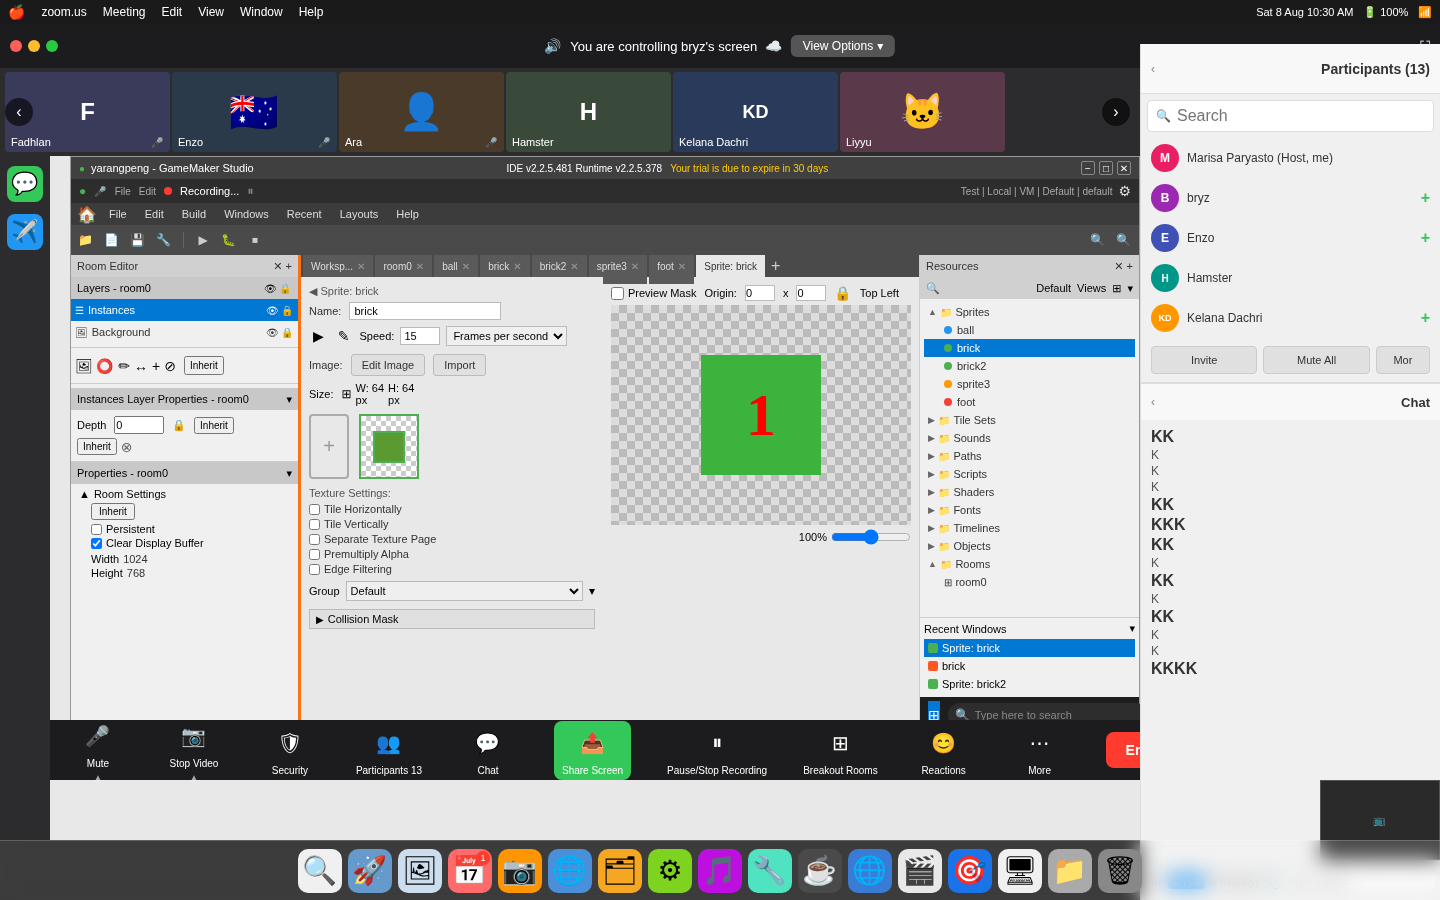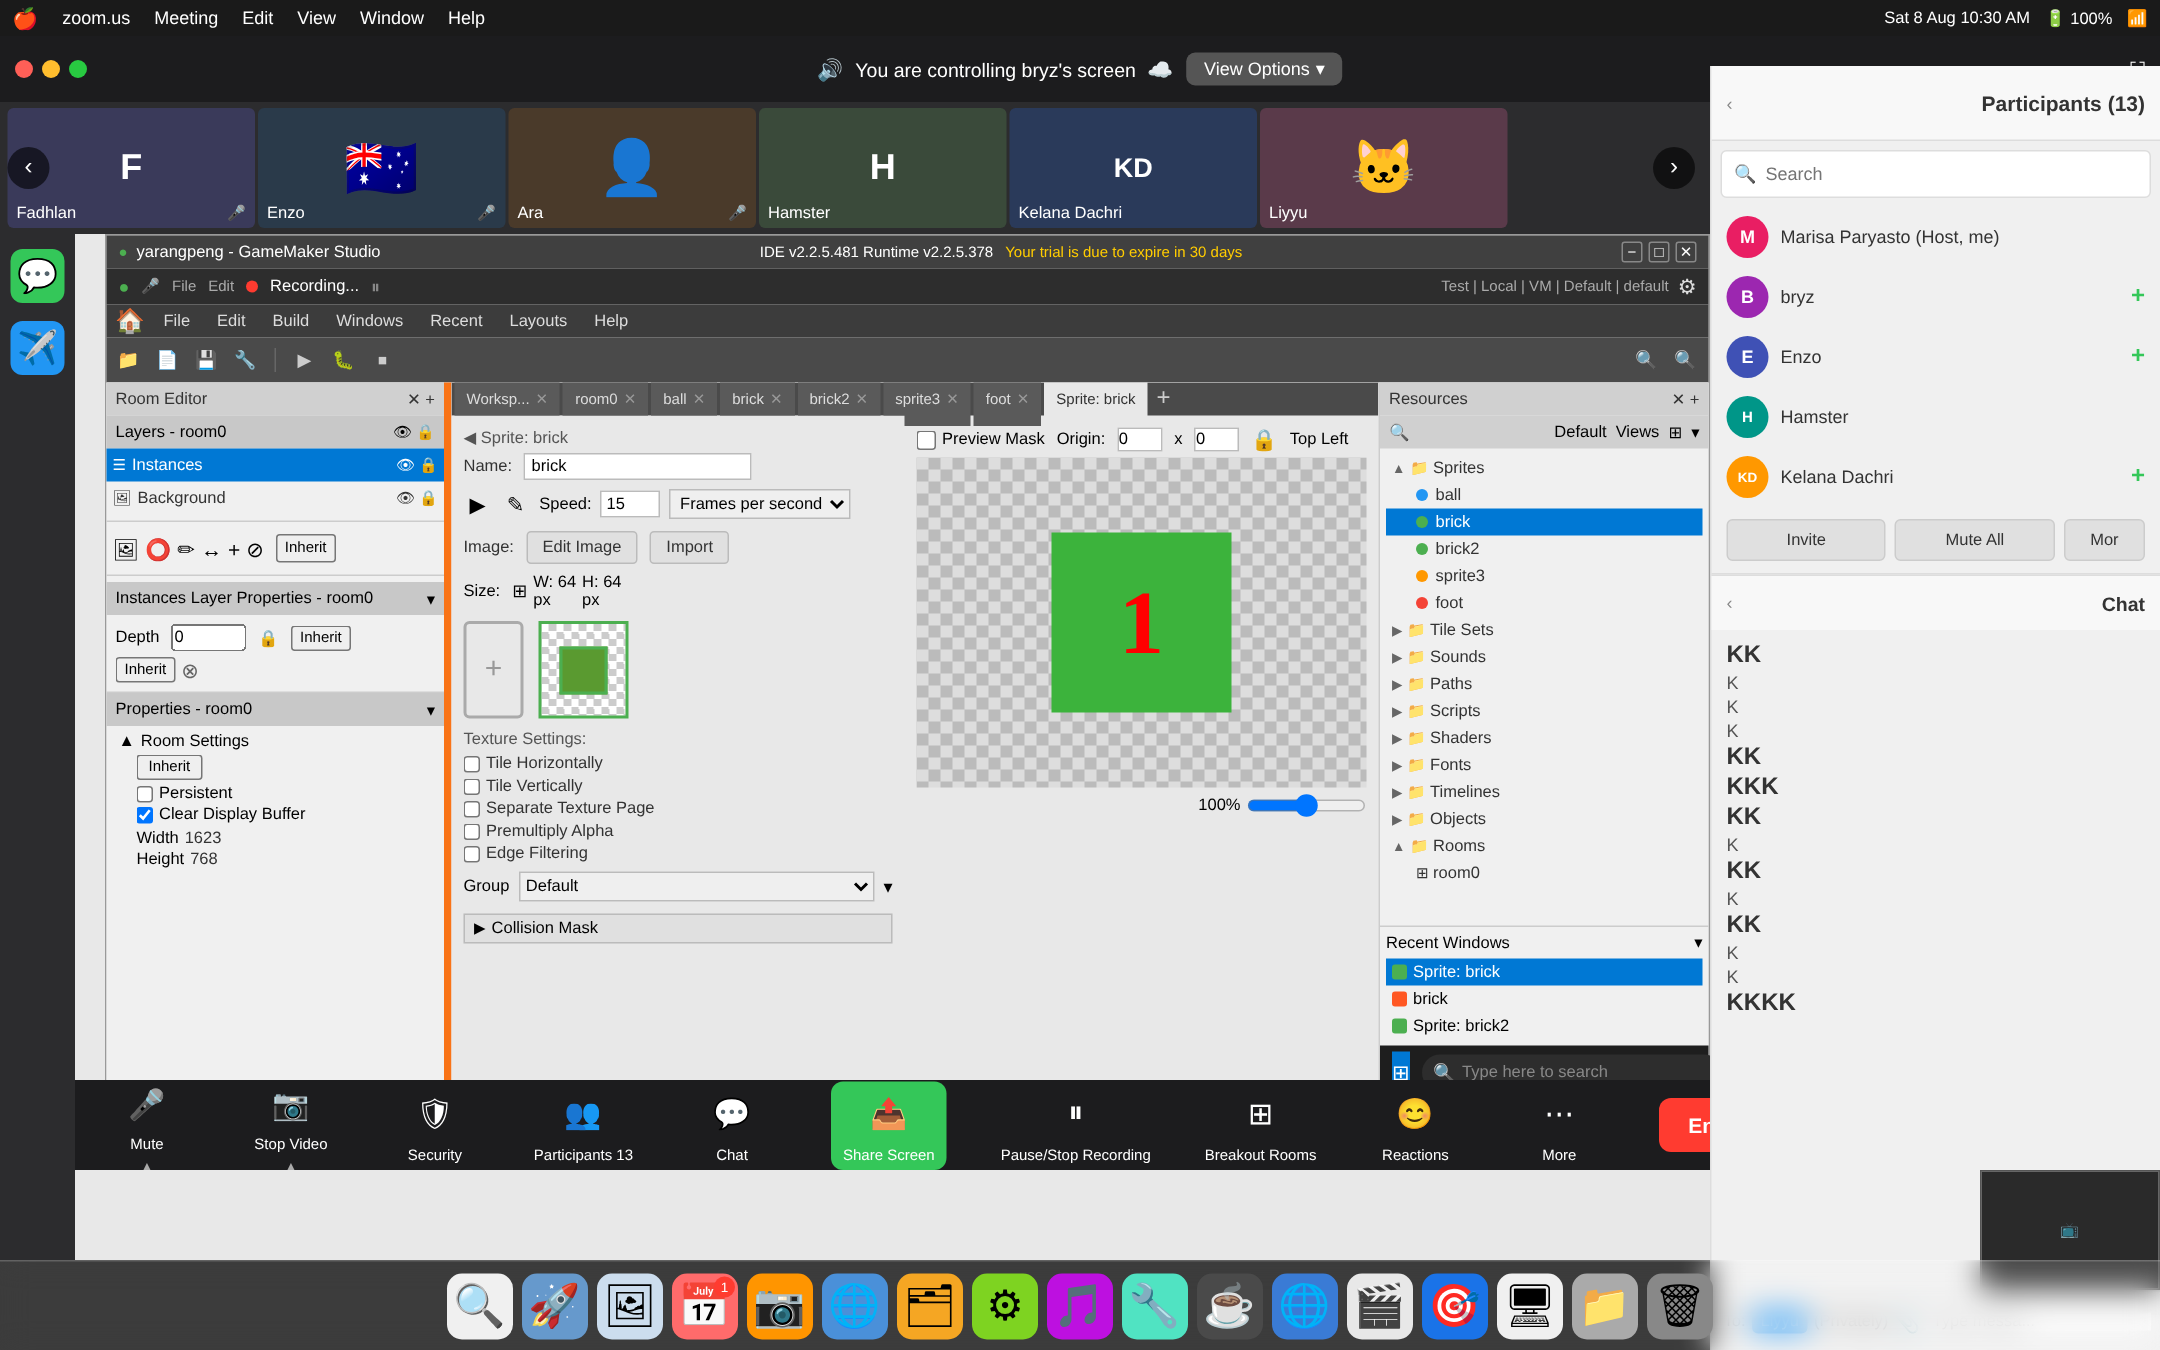--- a/index.html
+++ b/index.html
@@ -110,21 +110,21 @@
     }
     .gm-tool-icon { width: 22px; height: 22px; display: flex; align-items: center; justify-content: center; color: #ccc; font-size: 12px; cursor: pointer; }
 
     
     .gm-content {
       display: flex; height: calc(100% - 100px);
     }
 
     
     .gm-left-panel {
-      width: 230px; background: #f0f0f0; border-right: 5px solid #f97316; display: flex; flex-direction: column;
+      width: 230px; background: #f0f0f0; border-right: 3px solid #f97316; display: flex; flex-direction: column;
     }
     .panel-header {
       height: 22px; background: #d0d0d0; display: flex; align-items: center; justify-content: space-between;
       padding: 0 6px; font-size: 11px; color: #333;
     }
     .panel-row { height: 22px; display: flex; align-items: center; gap: 4px; padding: 0 4px; font-size: 11px; color: #333; cursor: pointer; }
     .panel-row.selected { background: #0078d4; color: #fff; }
 
     
     .gm-center {
@@ -239,21 +239,21 @@
     .chat-participants-header {
       height: 50px; background: #f8f8f8; border-bottom: 1px solid #ddd;
       display: flex; align-items: center; padding: 0 10px; justify-content: space-between;
     }
     .participants-title { font-size: 14px; font-weight: 600; color: #333; }
 
     .search-bar {
       height: 32px; background: #fff; border: 1px solid #ddd; margin: 6px;
       display: flex; align-items: center; padding: 0 8px; border-radius: 4px; gap: 6px;
     }
-    .search-input-field { border: none; outline: none; font-size: 12px; flex: 1; color: #14532d; }
+    .search-input-field { border: none; outline: none; font-size: 16px; flex: 1; color: #14532d; }
 
     .participant-list { flex: 0 0 auto; overflow-y: auto; max-height: 200px; }
     .participant-item {
       height: 40px; display: flex; align-items: center; padding: 0 10px; gap: 8px;
       cursor: pointer;
     }
     .p-avatar { width: 28px; height: 28px; border-radius: 50%; display: flex; align-items: center; justify-content: center; font-size: 12px; font-weight: bold; color: #fff; }
     .p-name { font-size: 12px; color: #333; flex: 1; }
     .p-action { color: #34c759; font-size: 16px; font-weight: bold; }
 
@@ -533,21 +533,21 @@
           <div style="display:flex;align-items:center;gap:4px;margin-bottom:2px;margin-left:12px;">
             <input type="checkbox" style="width: 11px; height: 11px;">
             <span>Persistent</span>
           </div>
           <div style="display:flex;align-items:center;gap:4px;margin-bottom:4px;margin-left:12px;">
             <input type="checkbox" checked="" style="width: 11px; height: 11px;">
             <span>Clear Display Buffer</span>
           </div>
           <div style="display:flex;align-items:center;gap:4px;margin-bottom:2px;margin-left:12px;">
             <span>Width</span>
-            <span style="font-size:11px;color:#333;">1623</span>
+            <span style="font-size:11px;color:#333;">1024</span>
           </div>
           <div style="display:flex;align-items:center;gap:4px;margin-left:12px;">
             <span>Height</span>
             <span style="font-size:11px;color:#333;">768</span>
           </div>
         </div>
 
       </div>
 
       <div class="gm-center">

